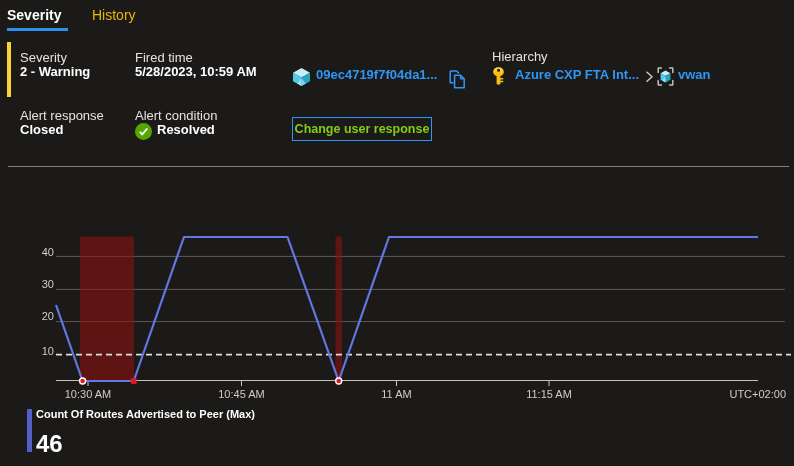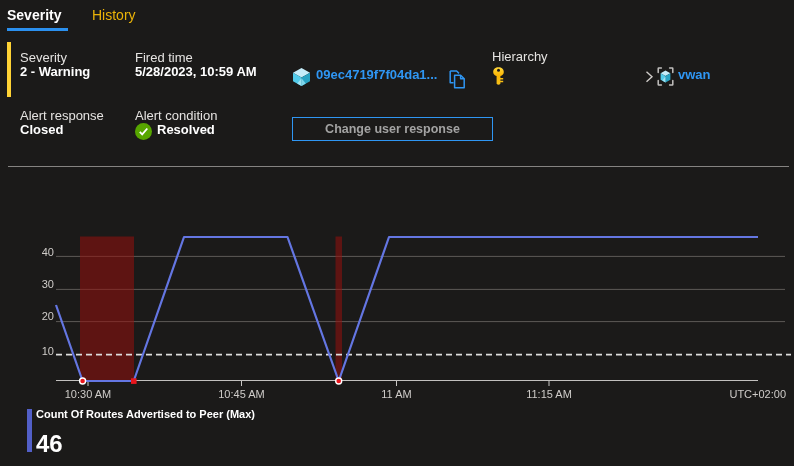--- a/index.html
+++ b/index.html
@@ -51,20 +51,21 @@
     <defs>
         <linearGradient id="kg" x1="0" y1="0" x2="0" y2="1">
       <stop offset="0" stop-color="#ffd83d"></stop>
           <stop offset="0.45" stop-color="#fcb705"></stop>
           <stop offset="1" stop-color="#f5c018"></stop>
     </linearGradient>
       </defs>
     <path d="M5.5 0.2 C8.6 0.2 10.8 2.3 10.8 4.9 C10.8 6.9 9.5 8.4 7.4 9.1 L7.4 10.9 H10.2 V12.5 H7.4 V13.7 H10.2 V15.3 H7.4 L7.4 16.8 Q5.5 18.8 3.6 16.8 L3.6 9.1 C1.5 8.4 0.2 6.9 0.2 4.9 C0.2 2.3 2.4 0.2 5.5 0.2 Z" fill="url(#kg)"></path>
     <circle cx="5.5" cy="3.3" r="1.5" fill="#1b1a19"></circle>
   </svg>
+  <div class="abs link" style="left:515px;top:67px;">Azure CXP FTA Int...</div>
   <svg class="abs" style="left:645px;top:71px;" width="9" height="12" viewBox="0 0 9 12">
     <polyline points="1.5,0.8 7,5.8 1.5,10.8" fill="none" stroke="#cfccc9" stroke-width="1.4"></polyline>
   </svg>
 
   <svg class="abs" style="left:657px;top:67px;" width="17" height="19" viewBox="0 0 17 19">
     <g fill="none" stroke="#c2c0be" stroke-width="1.5" stroke-linecap="round">
       <path d="M4.4 1.1 H1.7 Q1.2 1.1 1.2 1.6 V5.4"></path>
       <path d="M12.6 1.1 H15.3 Q15.8 1.1 15.8 1.6 V5.4"></path>
       <path d="M4.4 17.9 H1.7 Q1.2 17.9 1.2 17.4 V13.6"></path>
       <path d="M12.6 17.9 H15.3 Q15.8 17.9 15.8 17.4 V13.6"></path>
@@ -79,22 +80,22 @@
   <div class="abs lbl" style="left:20px;top:108px;">Alert response</div>
   <div class="abs val" style="left:20px;top:122px;">Closed</div>
 
   <div class="abs lbl" style="left:135px;top:108px;">Alert condition</div>
   <svg class="abs" style="left:134.5px;top:122.5px;" width="17" height="17" viewBox="0 0 17 17">
     <circle cx="8.5" cy="8.5" r="8.5" fill="#57a600"></circle>
     <polyline points="4.8,8.9 7.2,11.4 12.3,5.5" fill="none" stroke="#fff" stroke-width="1.8"></polyline>
   </svg>
   <div class="abs val" style="left:157px;top:122px;">Resolved</div>
 
-  <div class="abs" style="left:292px;top:117px;width:201px;height:24px;border:1px solid #2f96f3;
-       font-size:12.5px;font-weight:700;color:#a3a3a3;text-align:center;line-height:23px;">Change user response</div>
+  <div class="abs" style="left:292px;top:117px;width:140px;height:24px;border:1px solid #2f96f3;
+       font-size:12.5px;font-weight:700;color:#84cc16;text-align:center;line-height:23px;">Change user response</div>
 
   <div class="abs" style="left:8px;top:166px;width:781px;height:1px;background:#858381;"></div>
 
 
   <svg class="abs" style="left:0;top:0;" width="794" height="466" viewBox="0 0 794 466">
 
     <line x1="56" y1="256.4" x2="785" y2="256.4" stroke="#5d5a57" stroke-width="1"></line>
     <line x1="56" y1="289.4" x2="785" y2="289.4" stroke="#5d5a57" stroke-width="1"></line>
     <line x1="56" y1="321.6" x2="785" y2="321.6" stroke="#5d5a57" stroke-width="1"></line>
 

